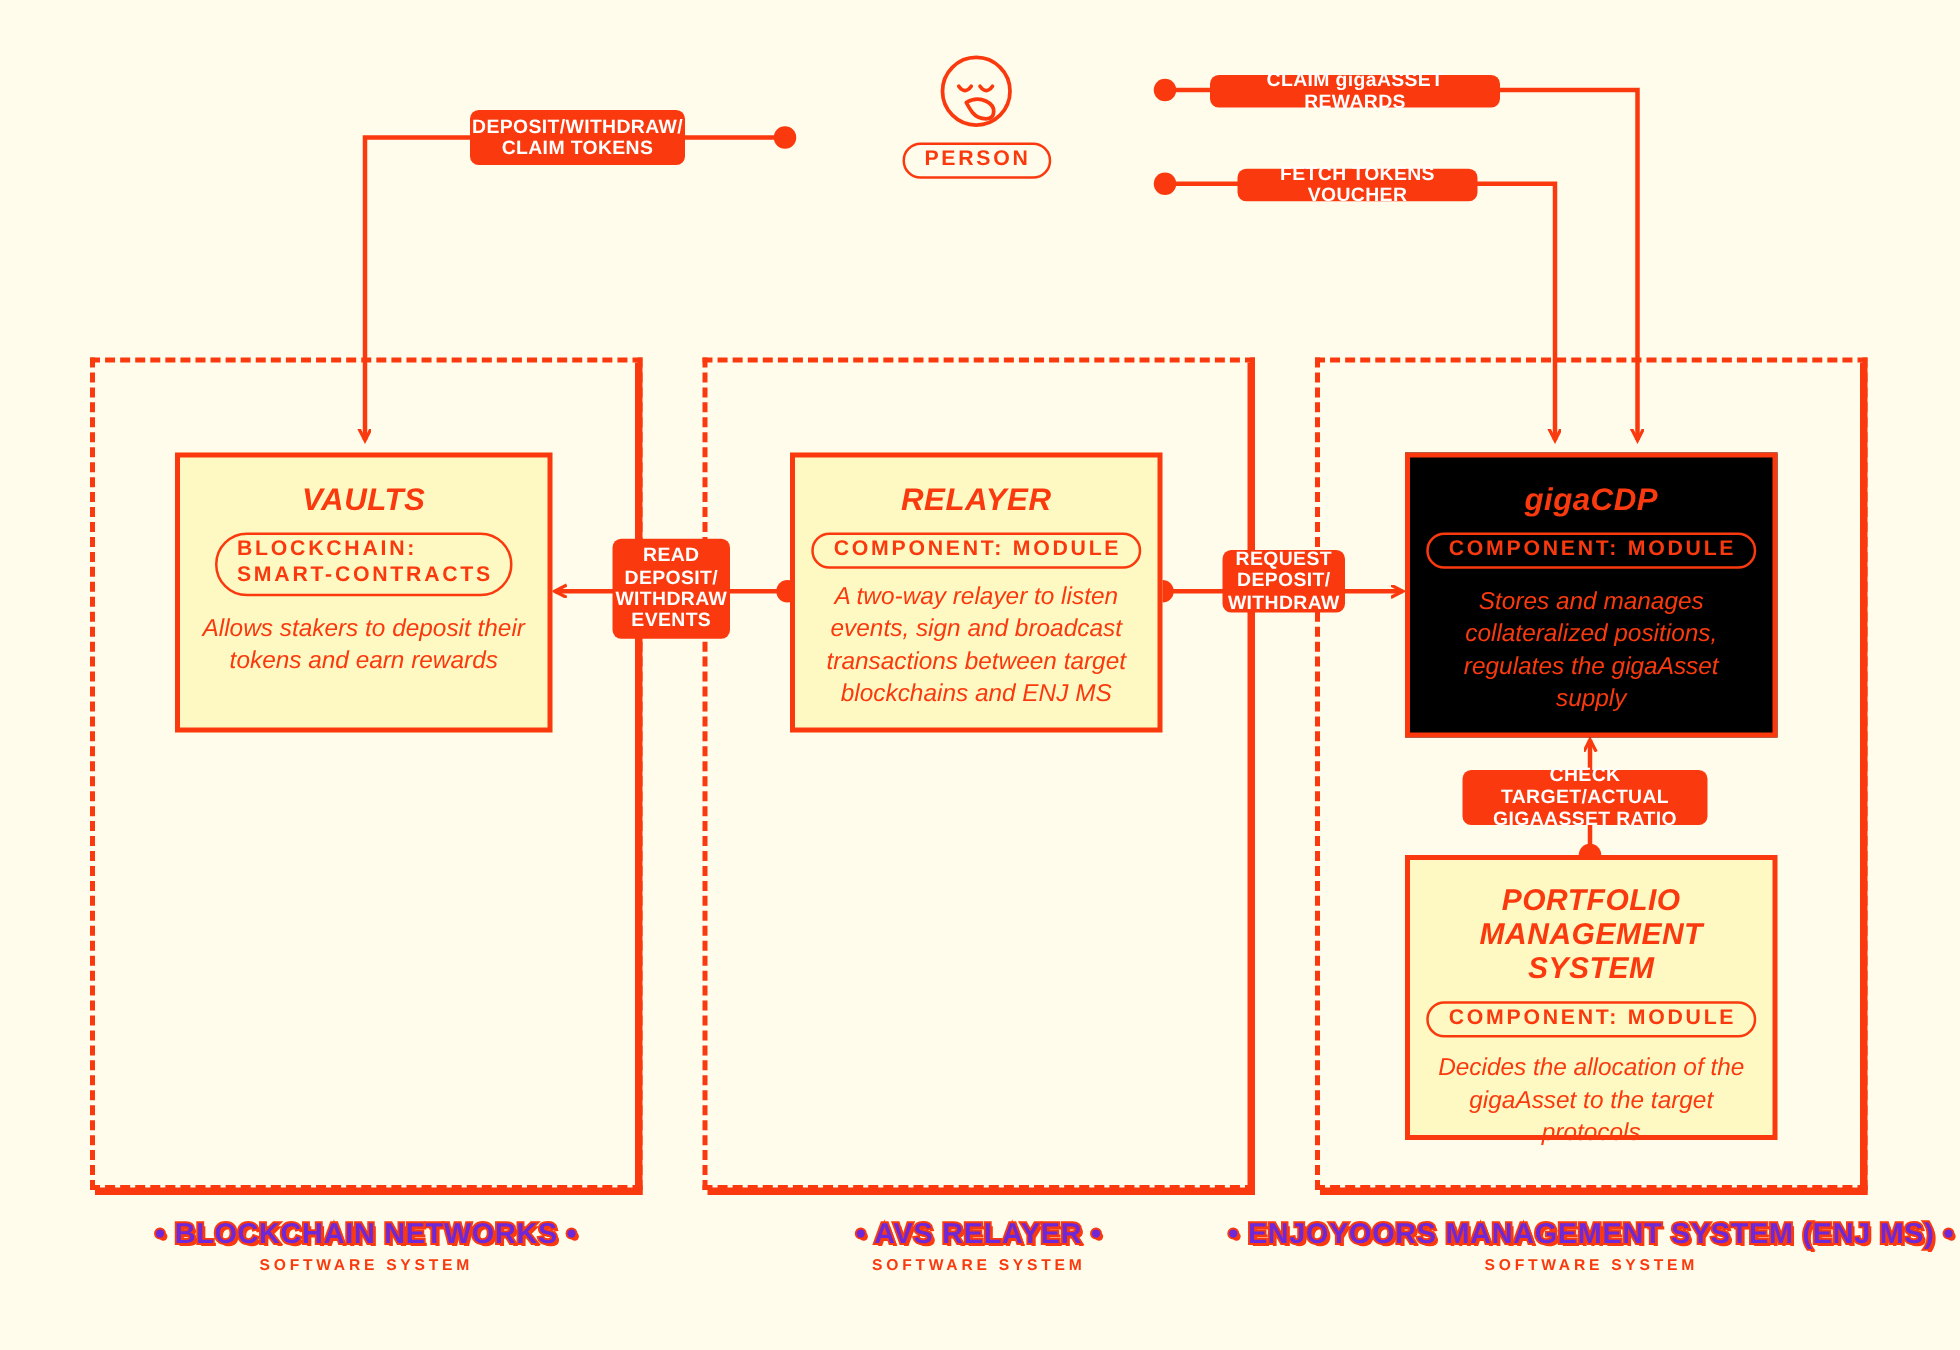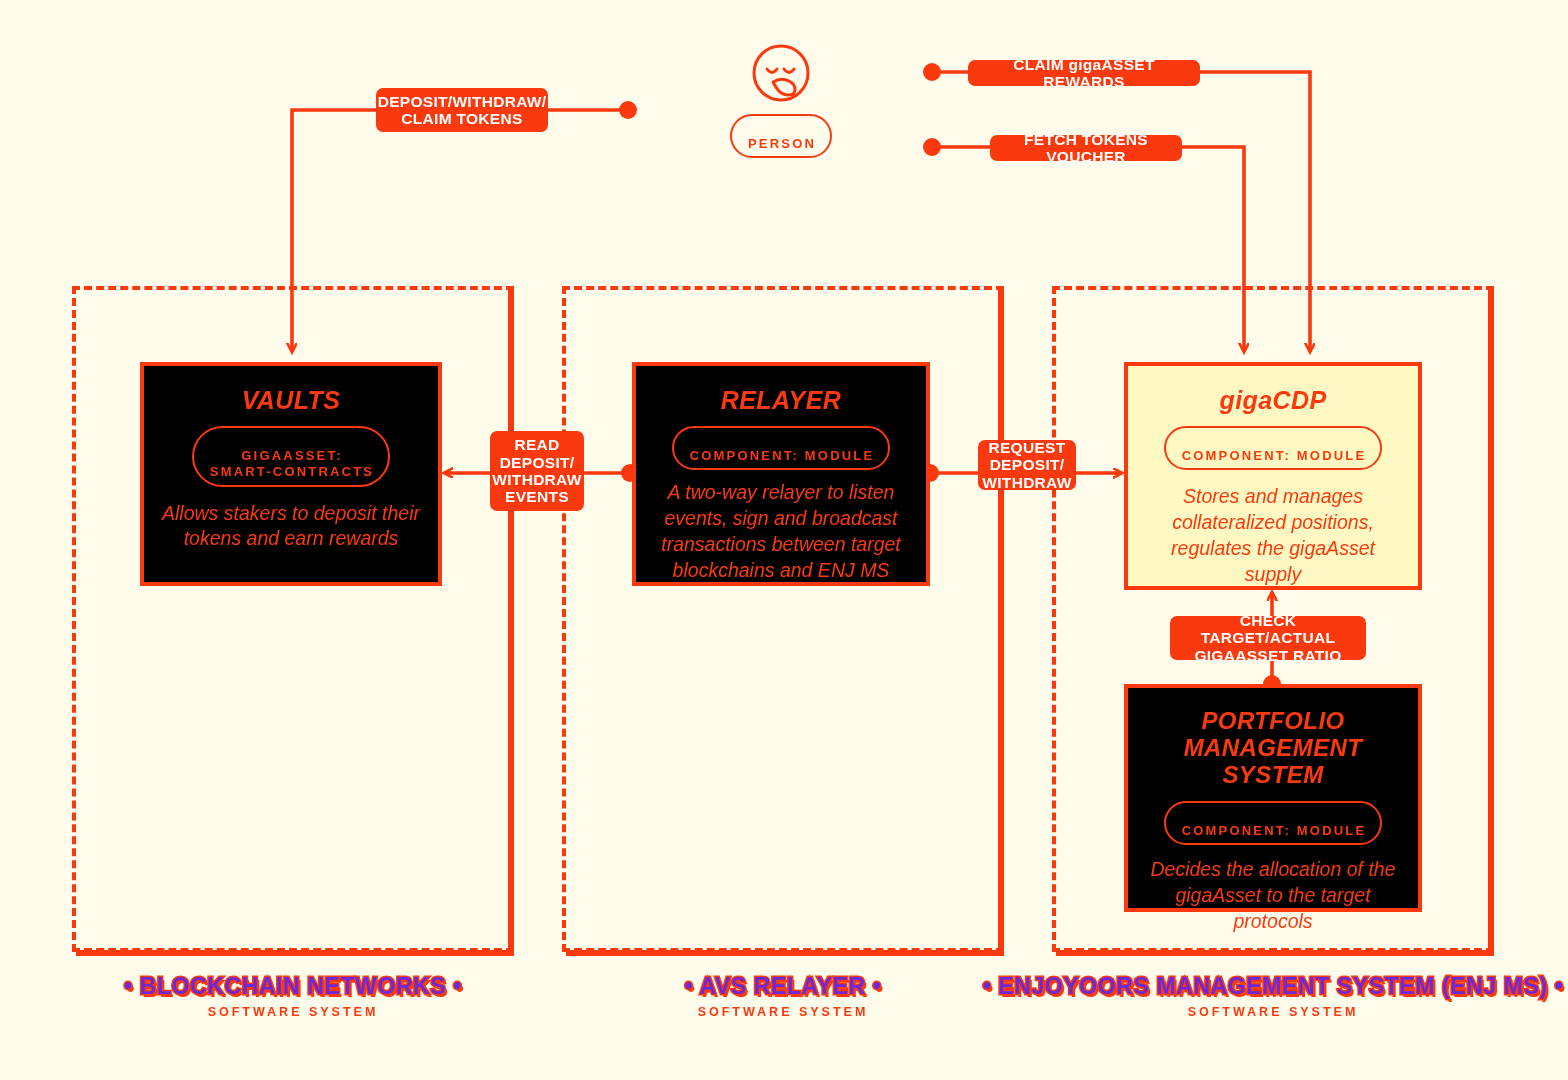--- a/index.html
+++ b/index.html
@@ -38,27 +38,26 @@
     font-size: 27px;
     letter-spacing: 0.5px;
     margin-top: 6px;
     white-space: nowrap;
   }
   .pill {
     display: inline-block;
     border: 2px solid #FA3A0E;
     border-radius: 999px;
     color: #FA3A0E;
-    font-size: 13px;
+    font-size: 17px;
     font-weight: 700;
     letter-spacing: 2.2px;
-    padding: 20px 14px 4px 16px;
+    padding: 0 14px 4px 16px;
     white-space: nowrap;
     line-height: 1.25;
-    text-align: center;
   }
   .person .pill { margin-top: 10px; }
 
   
   .syscontainer {
     position: absolute;
     border: 4px dashed #FA3A0E;
     box-sizing: border-box;
   }
   .sys-edge-right {
@@ -93,25 +92,25 @@
     letter-spacing: 3px;
     color: #FA3A0E;
     white-space: nowrap;
   }
 
   
   .box {
     position: absolute;
     box-sizing: border-box;
     border: 4px solid #FA3A0E;
-    background: #000000;
+    background: #fef9c3;
     display: flex; flex-direction: column; align-items: center;
     padding: 20px 14px 18px;
   }
-  .box.accent { background: #fef9c3; }
+  .box.accent { background: #000000; }
   .box-title {
     color: #FA3A0E;
     font-style: italic;
     font-weight: 800;
     font-size: 25px;
     letter-spacing: 0.4px;
     text-align: center;
     line-height: 1.12;
     margin-bottom: 12px;
   }
@@ -225,21 +224,21 @@
     <div class="syslabel-title">
       <span>•</span>
       <span>ENJOYOORS MANAGEMENT SYSTEM (ENJ MS)</span>
       <span>•</span>
     </div>
     <div class="syslabel-sub">SOFTWARE SYSTEM</div>
   </div>
 
   <div class="box" style="left:140px; top:362px; width:302px; height:224px;">
     <div class="box-title">VAULTS</div>
-    <div class="pill" style="white-space:pre-line;">GIGAASSET:
+    <div class="pill" style="white-space:pre-line;">BLOCKCHAIN:
 SMART-CONTRACTS</div>
     <div class="box-desc">Allows stakers to deposit their tokens and earn rewards</div>
   </div>
 
   <div class="box" style="left:632px; top:362px; width:298px; height:224px;">
     <div class="box-title">RELAYER</div>
     <div class="pill">COMPONENT: MODULE</div>
     <div class="box-desc" style="margin-top:10px;">A two-way relayer to listen events, sign and broadcast transactions between target blockchains and ENJ MS</div>
   </div>
 

